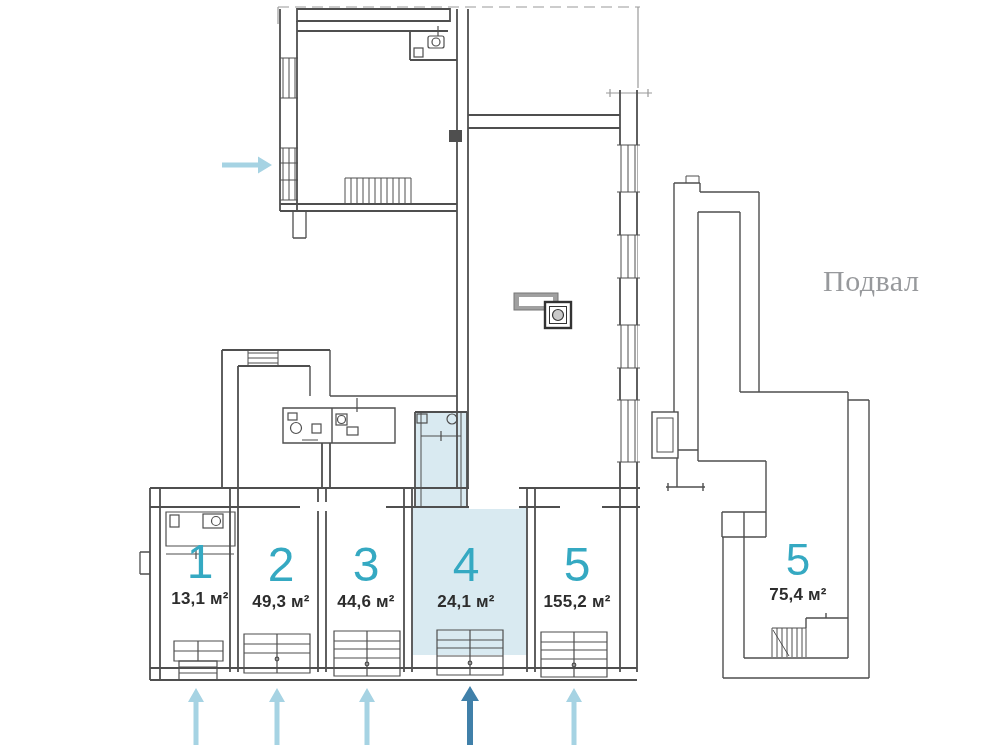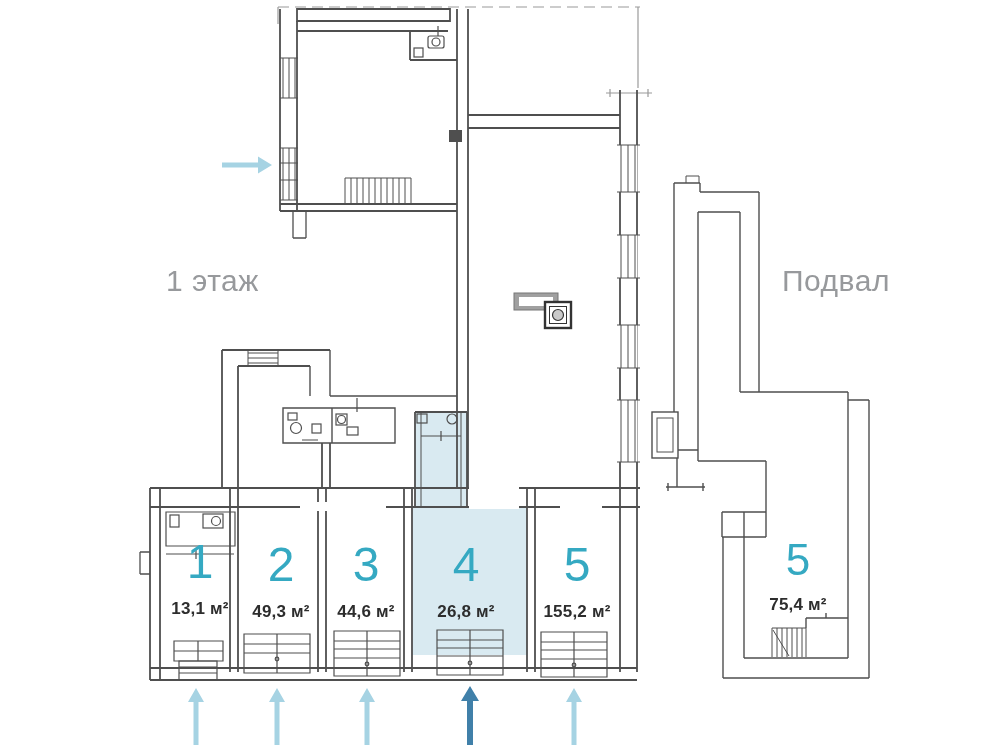--- a/index.html
+++ b/index.html
@@ -8,21 +8,21 @@
     font-family:"Liberation Sans","DejaVu Sans",sans-serif;overflow:hidden;
   }
   .plan-svg{position:absolute;left:0;top:0;}
   .floor-label{
     position:absolute;font-size:30px;line-height:1.1;
     color:var(--c-label,#97999c);letter-spacing:.5px;white-space:nowrap;
   }
   .room-label{position:absolute;transform:translateX(-50%);text-align:center;white-space:nowrap;}
   .room-label .num{display:block;font-size:48px;line-height:1;font-weight:400;color:var(--c-num,#35a9c2);}
   .room-label.basement .num{font-size:44px;}
-  .room-label .area{display:block;font-size:17px;font-weight:700;color:var(--c-area,#2d2d2d);margin-top:13px;letter-spacing:.2px;}
+  .room-label .area{display:block;font-size:17px;font-weight:700;color:var(--c-area,#2d2d2d);margin-top:3px;letter-spacing:.2px;}
 </style>
 </head>
 <body>
 
 <div class="canvas">
 
   <svg class="plan-svg" width="1000" height="750" viewBox="0 0 1000 750">
 
     <polygon points="415,412 467,412 467,508 527,508 527,655 412,655 412,508 415,508" fill="#d9eaf1"></polygon>
 
@@ -179,38 +179,37 @@
       <polygon points="193.5,745 193.5,702 188,702 196,688 204,702 198.5,702 198.5,745"></polygon>
       <polygon points="274.5,745 274.5,702 269,702 277,688 285,702 279.5,702 279.5,745"></polygon>
       <polygon points="364.5,745 364.5,702 359,702 367,688 375,702 369.5,702 369.5,745"></polygon>
       <polygon points="571.5,745 571.5,702 566,702 574,688 582,702 576.5,702 576.5,745"></polygon>
     </g>
     <g stroke="none" fill="#4080a9">
       <polygon points="467,745 467,701 461,701 470,686 479,701 473,701 473,745"></polygon>
     </g>
   </svg>
 
-  <div class="floor-label" style="left:166px;top:264px;">1 этаж</div>
-  <div class="floor-label" style="left:782px;top:264px;">Подвал</div>
+  <div class="floor-label" style="left:823px;top:264px;font-family:Liberation Serif, serif;">Подвал</div>
 
   <div class="room-label" style="left:200px;top:538px;">
     <span class="num">1</span>
     <span class="area">13,1 м²</span>
   </div>
   <div class="room-label" style="left:281px;top:541px;">
     <span class="num">2</span>
     <span class="area">49,3 м²</span>
   </div>
   <div class="room-label" style="left:366px;top:541px;">
     <span class="num">3</span>
     <span class="area">44,6 м²</span>
   </div>
   <div class="room-label" style="left:466px;top:541px;">
     <span class="num">4</span>
-    <span class="area">26,8 м²</span>
+    <span class="area">24,1 м²</span>
   </div>
   <div class="room-label" style="left:577px;top:541px;">
     <span class="num">5</span>
     <span class="area">155,2 м²</span>
   </div>
 
   <div class="room-label basement" style="left:798px;top:538px;">
     <span class="num">5</span>
     <span class="area">75,4 м²</span>
   </div>

